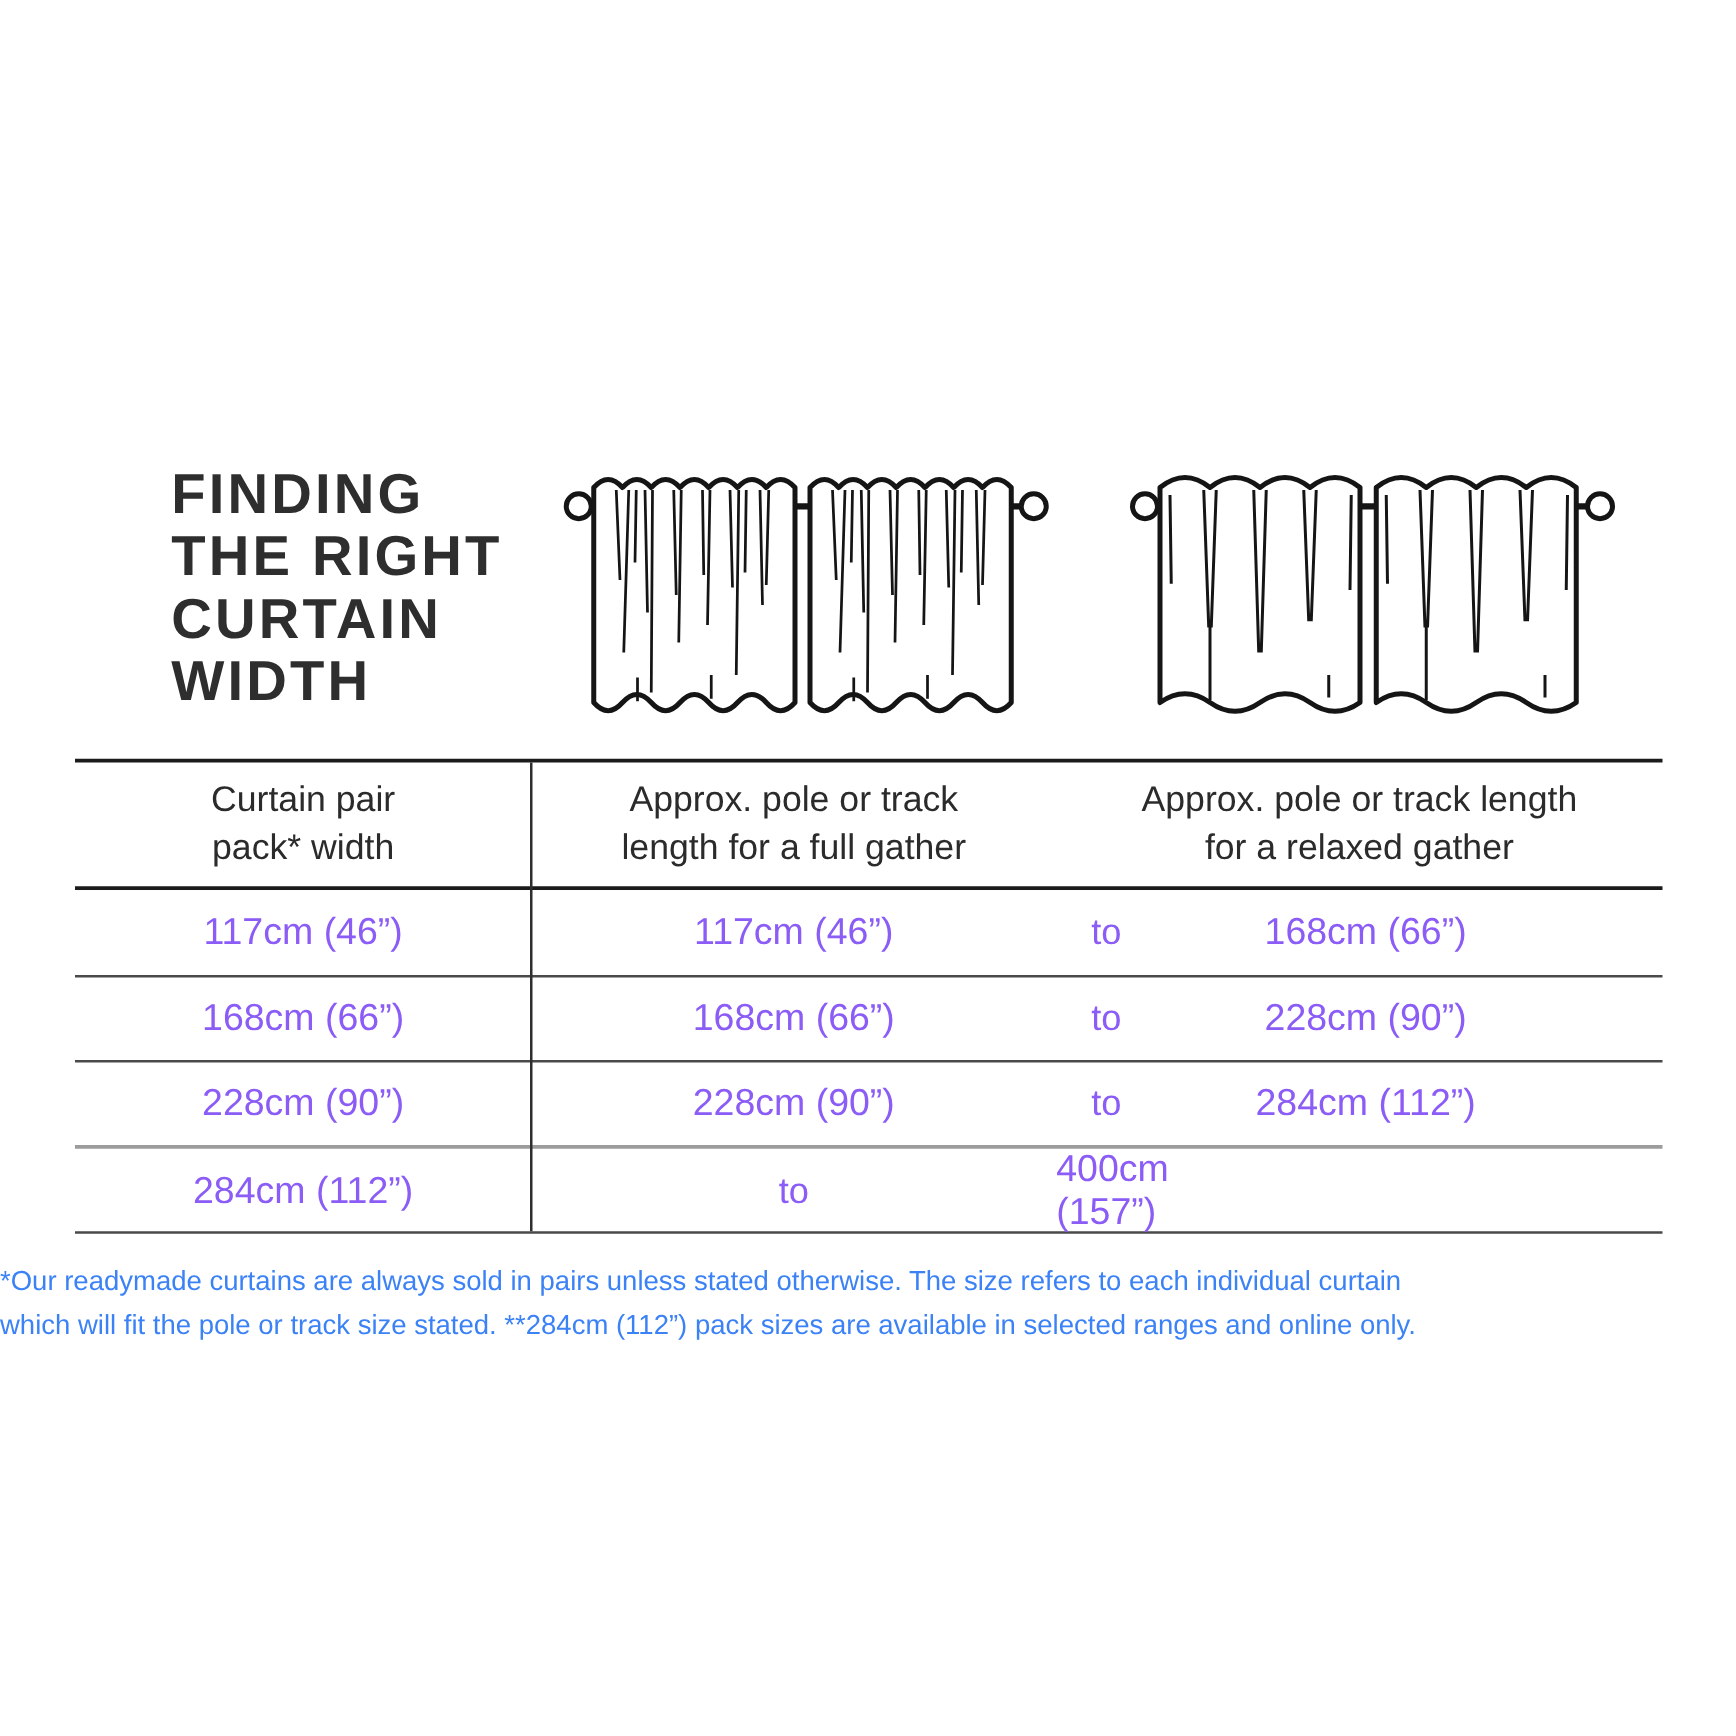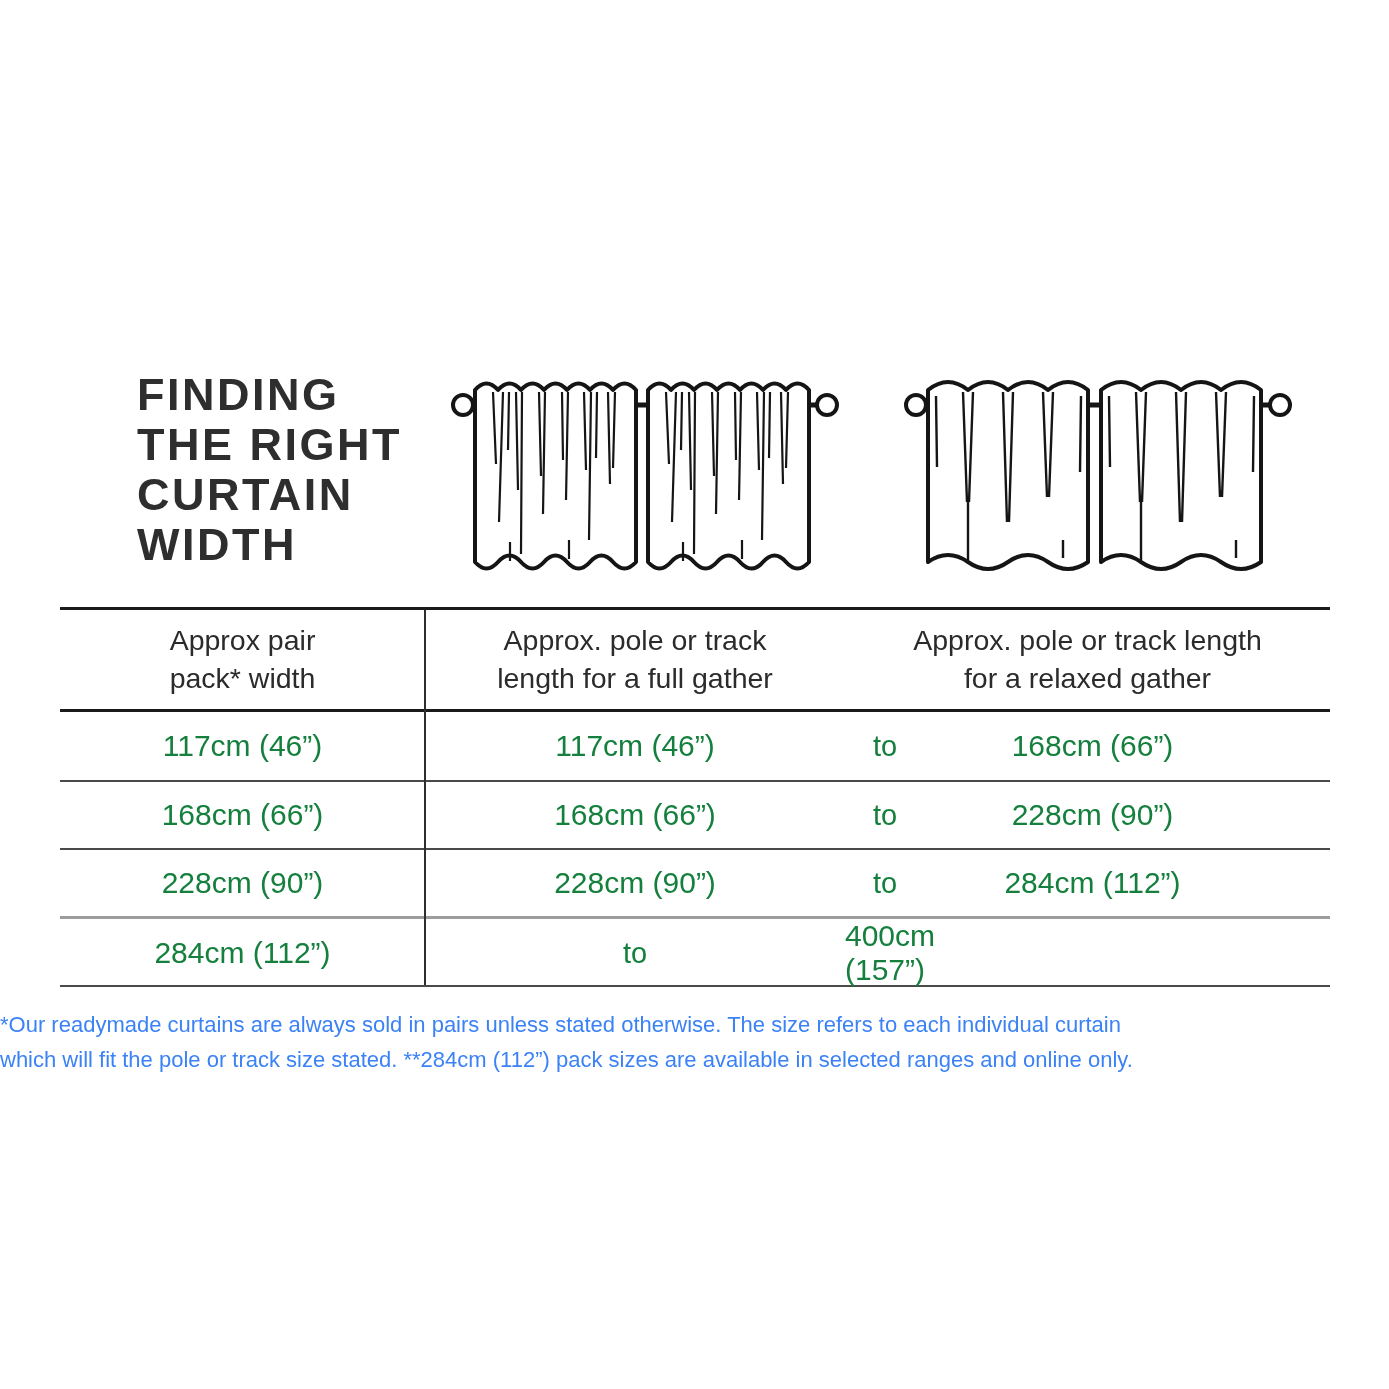--- a/index.html
+++ b/index.html
@@ -25,21 +25,21 @@
   }
   .t-header{
     display:grid;grid-template-columns:365px 420px 1fr;
     height:99px;align-items:center;border-bottom:3px solid #1b1b1b;
   }
   .t-header .hcell{
     text-align:center;font-size:28.5px;line-height:1.32;white-space:pre-line;color:#2b2b2b;
   }
   .t-row{
     display:grid;grid-template-columns:365px 420px 80px 1fr;
-    height:66px;align-items:center;font-size:30px;color:#15803d;
+    height:66px;align-items:center;font-size:30px;color:#8b5cf6;
   }
   .t-row.r1{height:68px;}
   .t-row.r2,.t-row.r3{border-top:2px solid #4a4a4a;}
   .t-row.r4{border-top:3px solid #9c9c9c;}
   .tcell{text-align:center;}
   .tcell.relaxed-val{padding-right:70px;}
   .tcell.to-word{font-size:29px;}
 
   .footnote{
     position:absolute;left:0;top:1007px;width:1389px;
@@ -75,21 +75,21 @@
     <path fill="#fff" stroke="#151515" stroke-width="4" stroke-linejoin="round" d="M25 18 q20 -16 40 0 q20 -16 40 0 q20 -16 40 0 q20 -16 40 0 L185 190 q-20 14 -40 0 q-20 -14 -40 0 q-20 14 -40 0 q-20 -14 -40 0 Z"></path>
     <path fill="#fff" stroke="#151515" stroke-width="4" stroke-linejoin="round" d="M198 18 q20 -16 40 0 q20 -16 40 0 q20 -16 40 0 q20 -16 40 0 L358 190 q-20 14 -40 0 q-20 -14 -40 0 q-20 14 -40 0 q-20 -14 -40 0 Z"></path>
     <path class="stroke" stroke-width="2.4" d="M33 24 L34 95 M60 20 L64 130 M70 20 L66 130 M65 130 L65 188 M100 20 L104 150 M110 20 L106 150 M140 20 L144 125 M150 20 L146 125 M178 24 L177 100 M160 168 L160 186"></path>
     <path class="stroke" stroke-width="2.4" d="M206 24 L207 95 M233 20 L237 130 M243 20 L239 130 M238 130 L238 188 M273 20 L277 150 M283 20 L279 150 M313 20 L317 125 M323 20 L319 125 M351 24 L350 100 M333 168 L333 186"></path>
   </svg>
 
   <div class="size-table">
     <div class="col-divider"></div>
 
     <div class="t-header">
-      <div class="hcell">Approx pair
+      <div class="hcell">Curtain pair
 pack* width</div>
       <div class="hcell">Approx. pole or track
 length for a full gather</div>
       <div class="hcell">Approx. pole or track length
 for a relaxed gather</div>
     </div>
 
     <div class="t-row r1">
       <div class="tcell">117cm (46”)</div>
       <div class="tcell">117cm (46”)</div>

